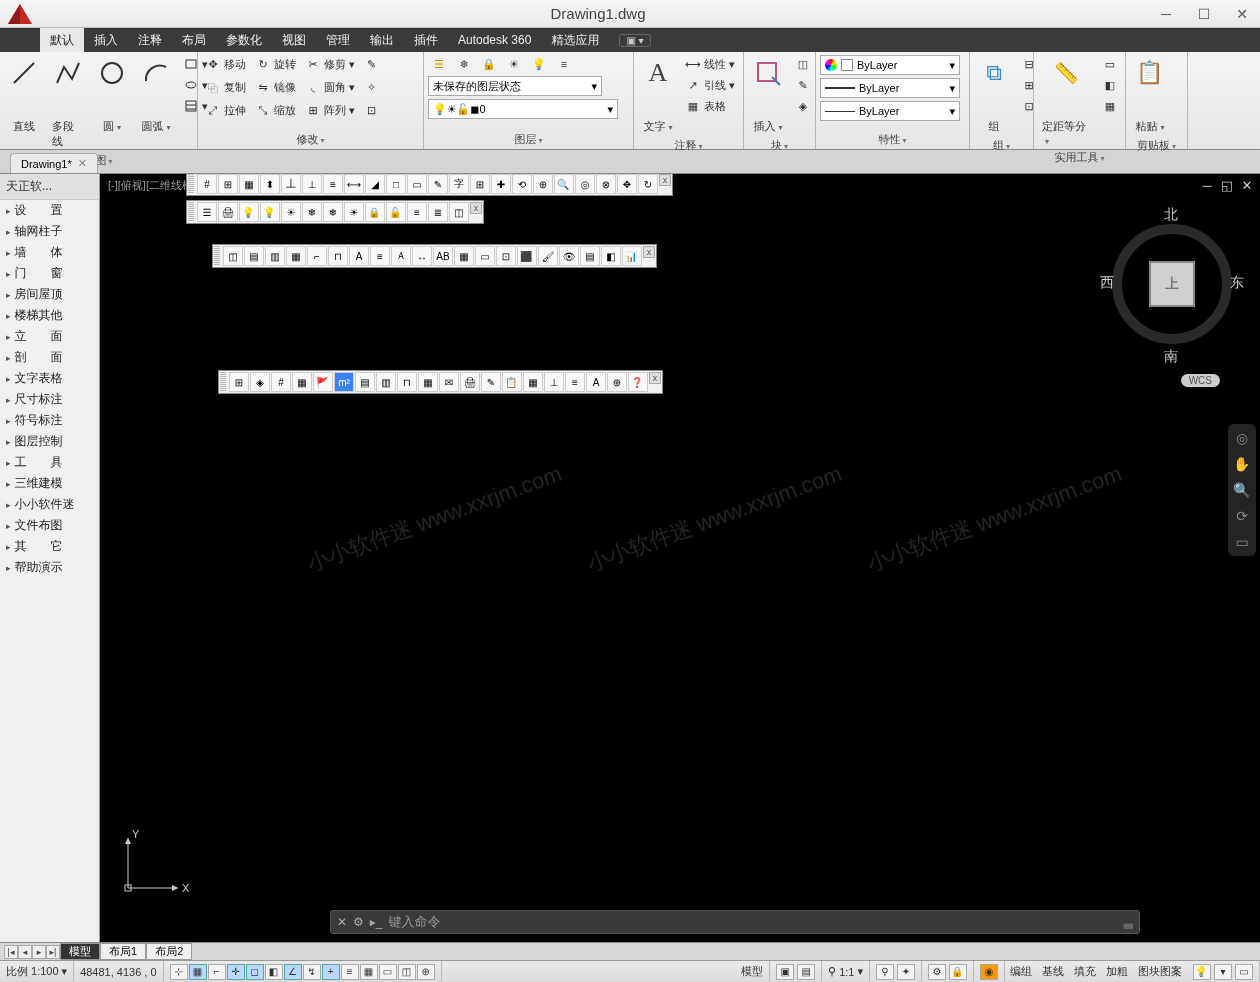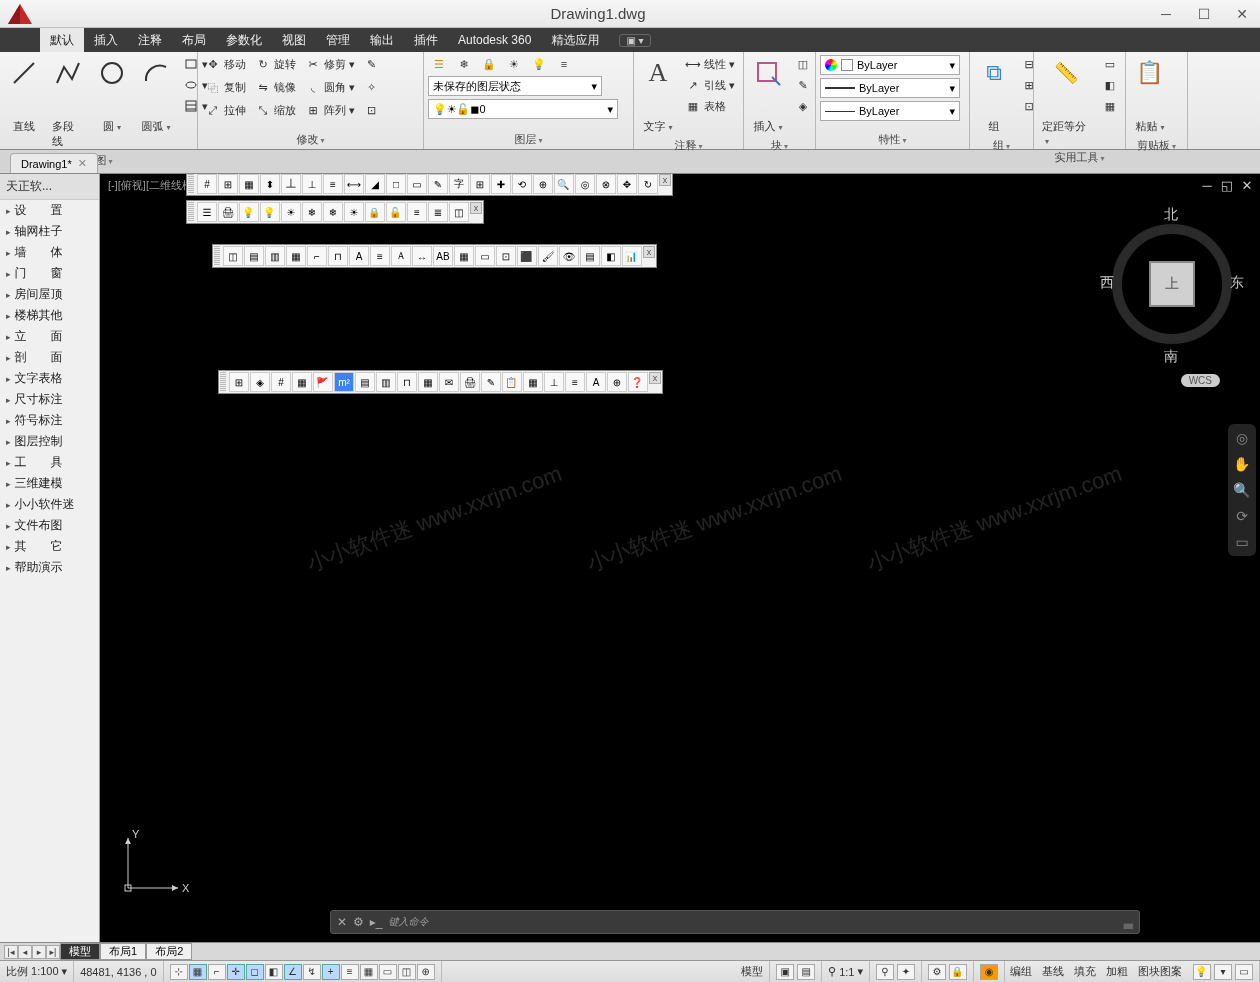--- a/index.html
+++ b/index.html
@@ -75,21 +75,21 @@
 
 .ucs { position:absolute; left:18px; bottom:34px; }
 .ucs svg { overflow:visible;}
 
 
 .wm { position:absolute; color:rgba(200,200,200,.18); font-size:22px; transform:rotate(-20deg); pointer-events:none; white-space:nowrap;}
 
 
 .cmdbar { position:absolute; left:230px; bottom:8px; right:120px; height:24px; background:#3a3a3a; border:1px solid #555; border-radius:3px; display:flex; align-items:center; padding:0 6px; gap:6px;}
 .cmdbar .x { color:#aaa; cursor:pointer;}
-.cmdbar .prompt { color:#999; font-size:10px; font-style:italic;}
+.cmdbar .prompt { color:#999; font-size:13px; }
 .cmdbar .grip { margin-left:auto; color:#666;}
 
 
 .modeltabs { height:18px; background:#d8d8d8; display:flex; align-items:center; padding-left:4px; font-size:11px; border-top:1px solid #888;}
 .modeltabs .nav { display:flex; gap:0;}
 .modeltabs .nav span { width:14px; text-align:center; cursor:pointer; color:#444; border:1px solid #aaa; background:#eee; font-size:9px; line-height:12px;}
 .modeltabs .mtab { padding:0 8px; border:1px solid #999; background:#f0f0f0; cursor:pointer; line-height:15px;}
 .modeltabs .mtab.active { background:#333; color:#fff;}
 
 

